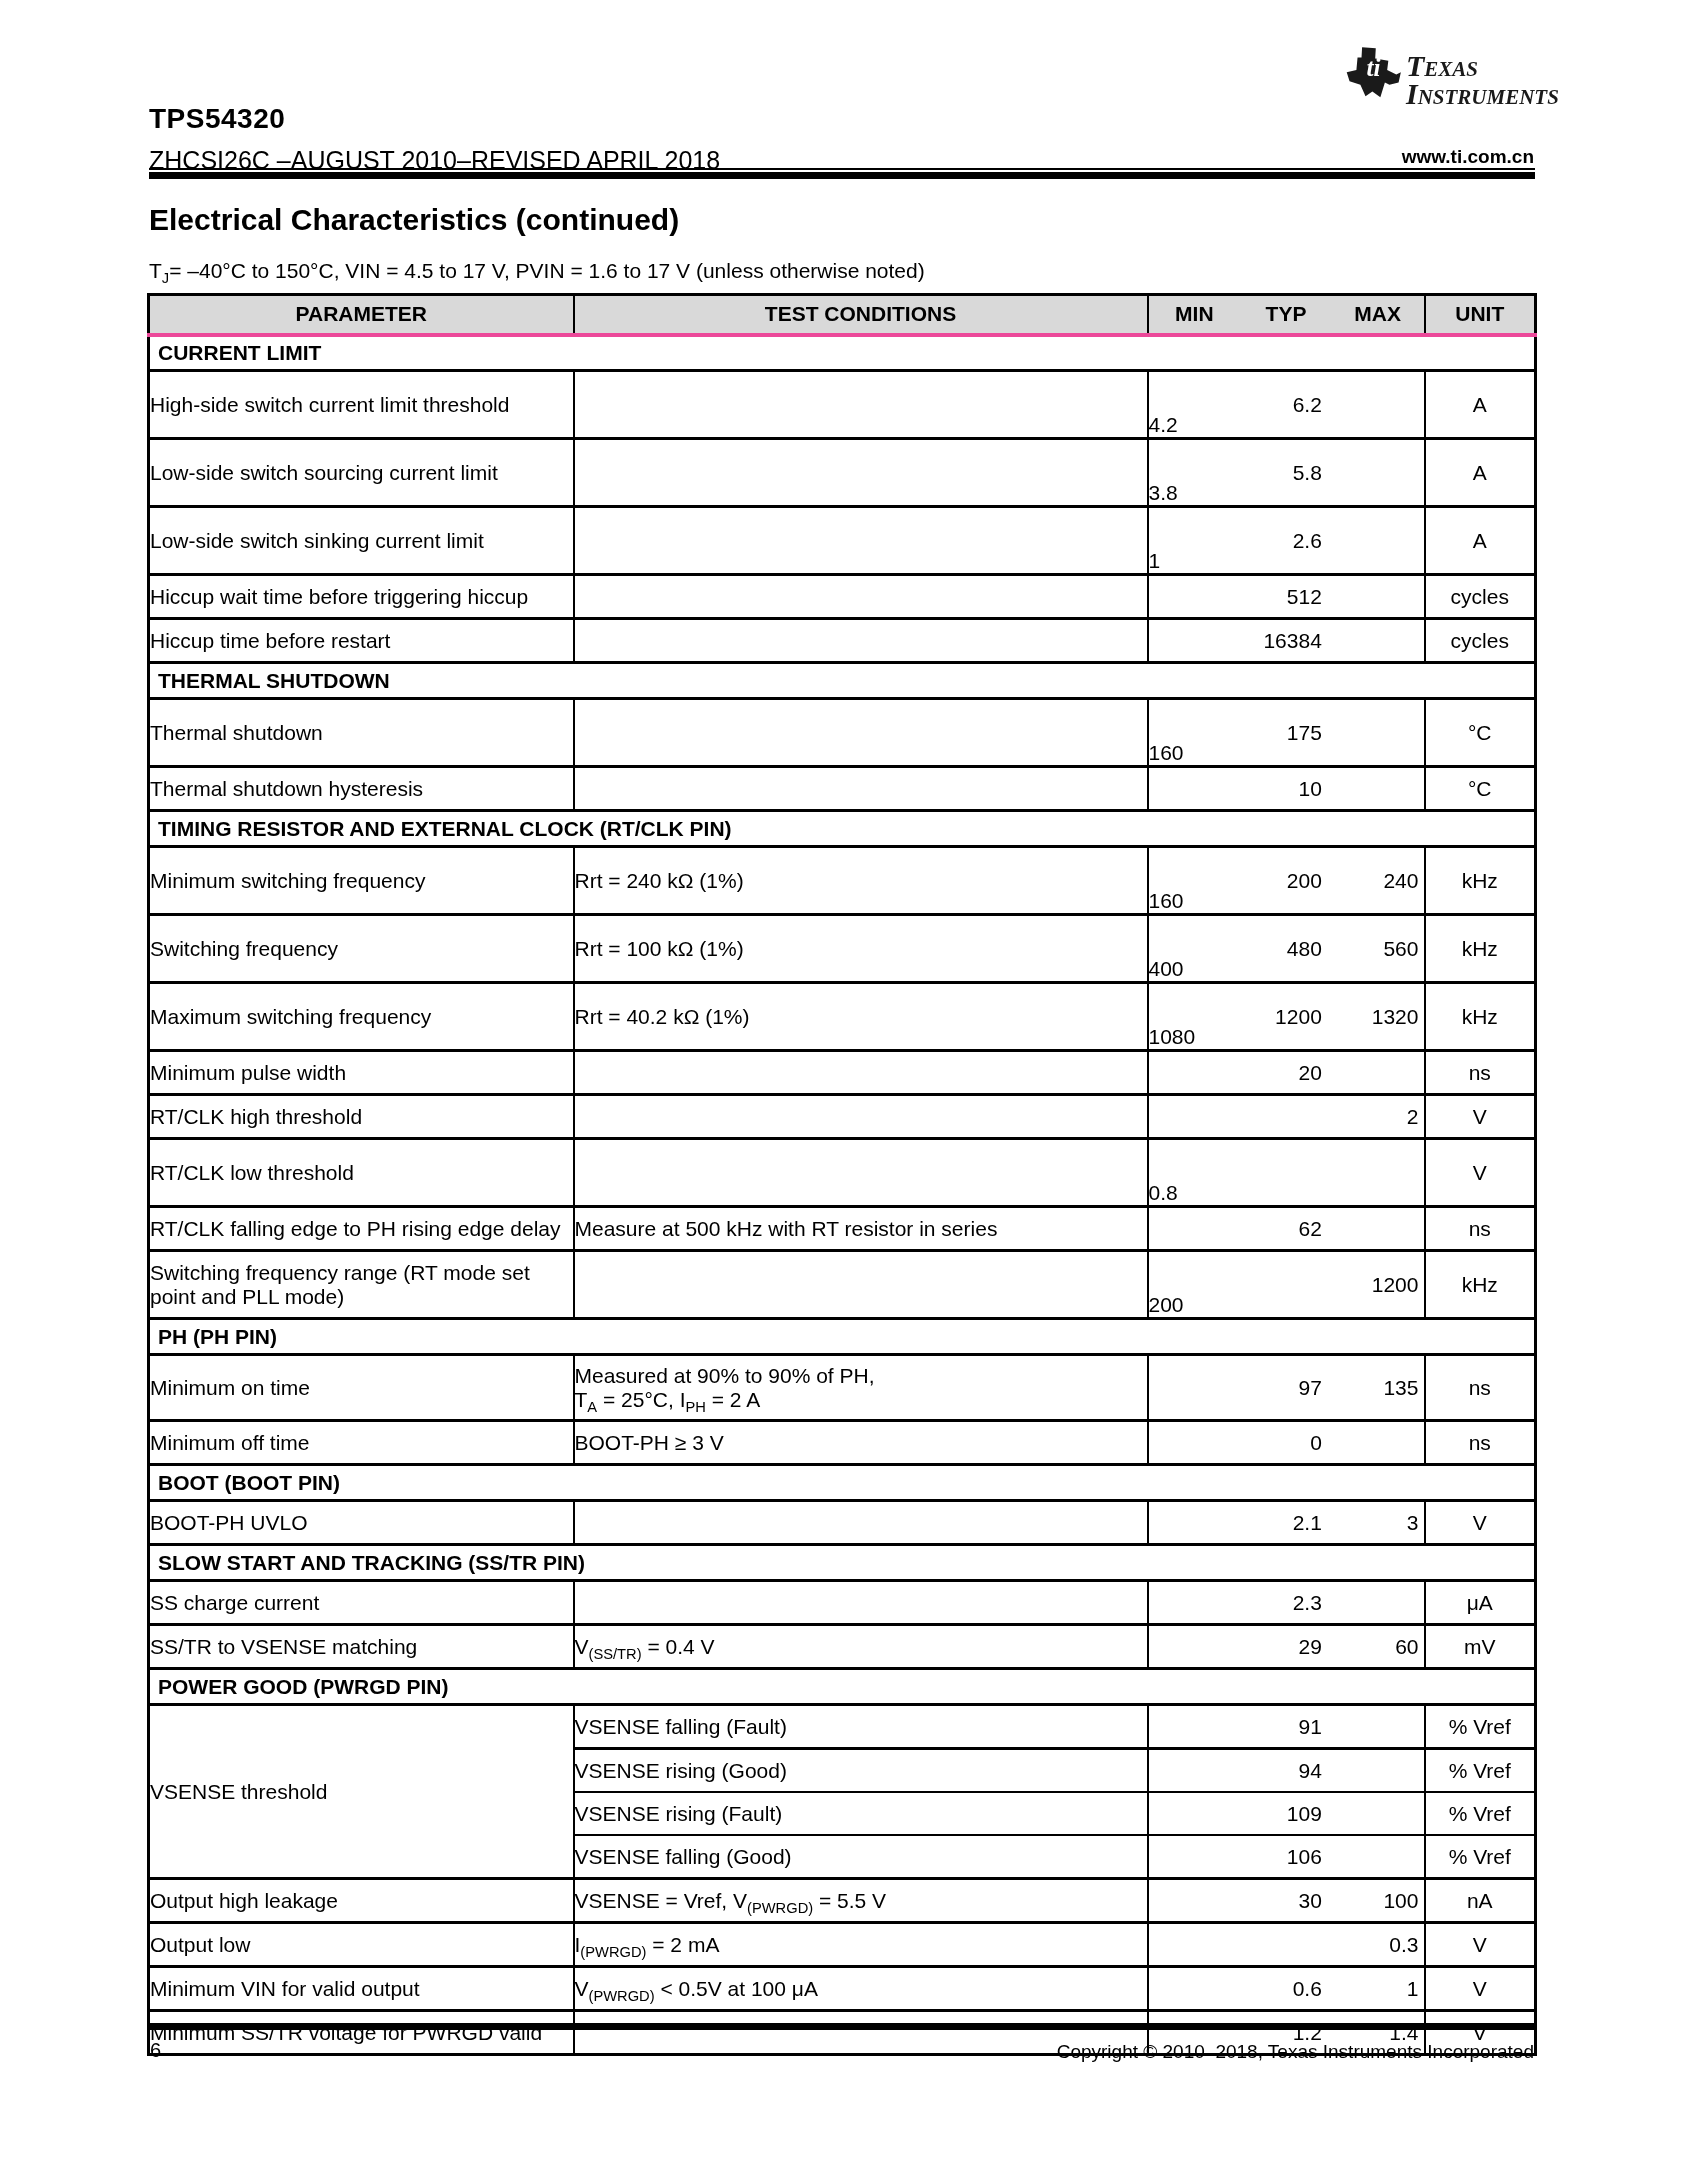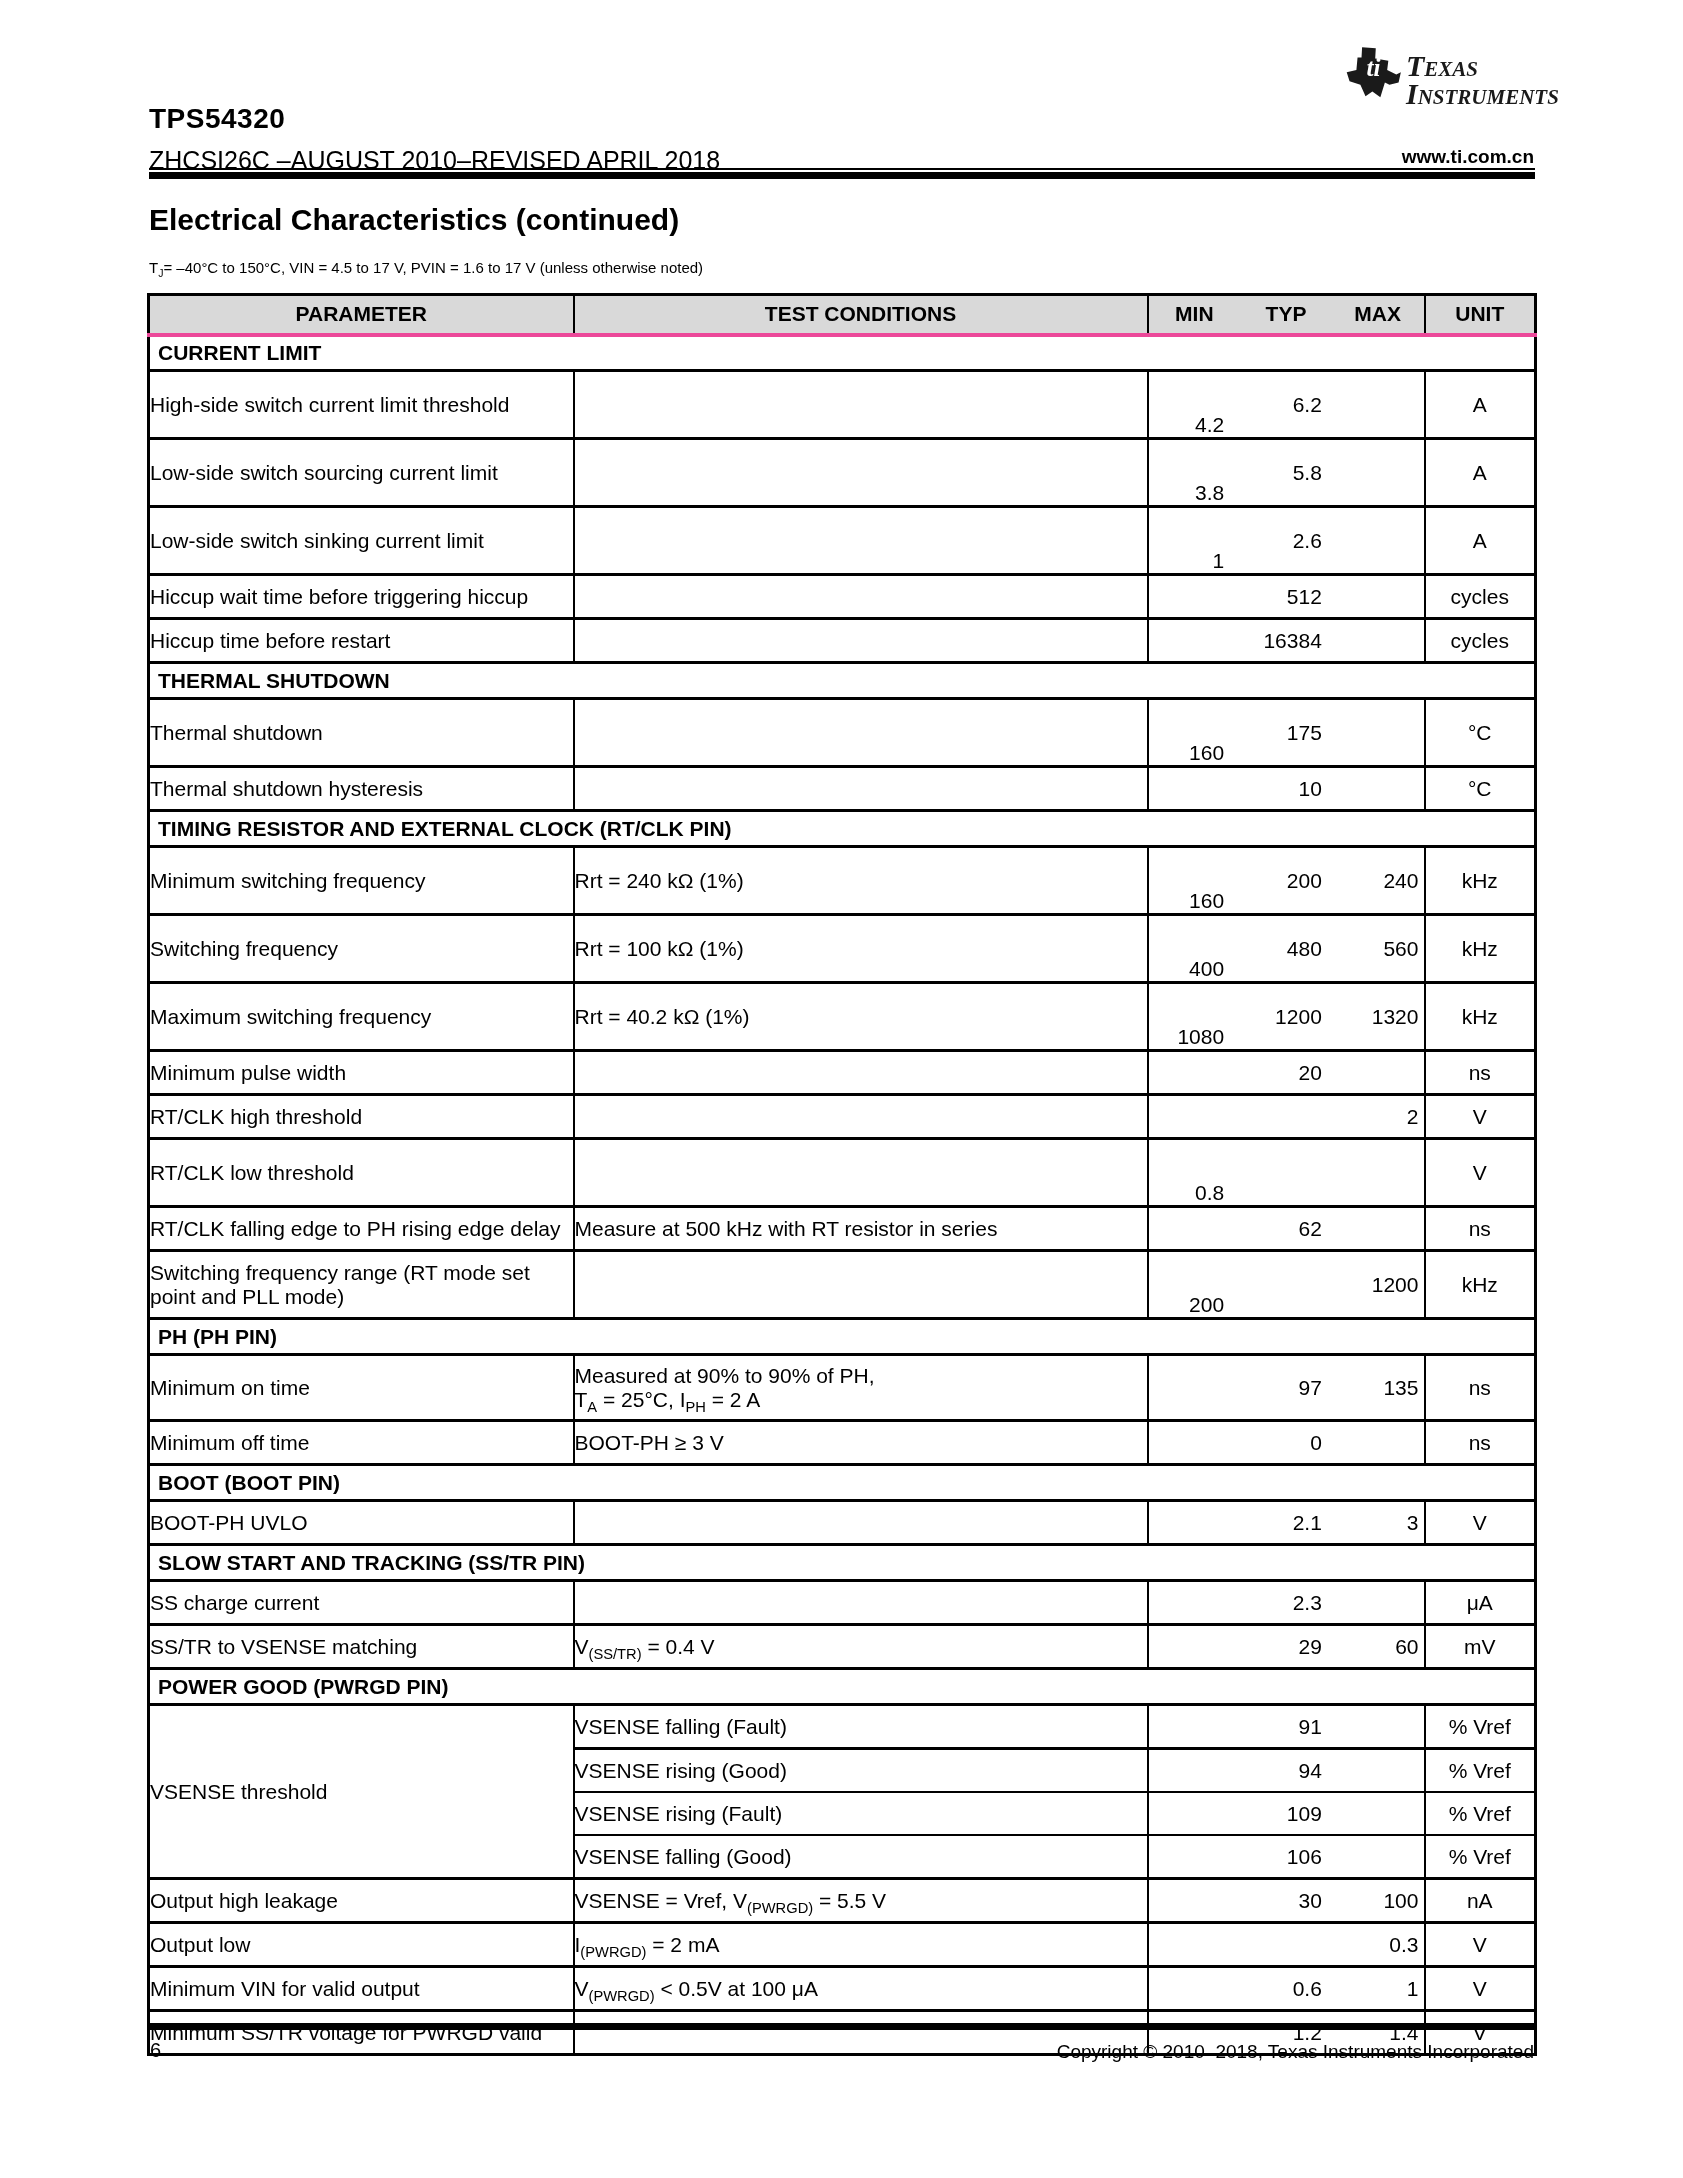--- a/index.html
+++ b/index.html
@@ -44,21 +44,21 @@
     color: #1a1a1a; white-space: nowrap; font-style: italic;
   }
   .logo-text .l2 { display: block; }
   
   .section-title {
     position: absolute; left: 149px; top: 203px;
     font-size: 30px; font-weight: bold;
   }
   .conditions {
     position: absolute; left: 149px; top: 259px;
-    font-size: 15px;
+    font-size: 21px;
   }
   sub { font-size: 0.7em; line-height: 0; }
   
   .ec-table-wrap { position: absolute; left: 147px; top: 293px; width: 1390px; }
   table.ec {
     width: 100%;
     border-collapse: collapse;
     table-layout: fixed;
     font-size: 21px;
   }
@@ -84,21 +84,21 @@
   table.ec td { height: 37px; }
   tr.tall td { height: 66px; }
   tr.section td {
     height: 36px;
     font-weight: bold;
     padding-left: 8px;
   }
   td.param, td.cond { padding-left: 8px; padding-right: 6px; }
   td.unit { text-align: center; }
   .mtm-grid { display: grid; grid-template-columns: 1fr 1fr 1fr; width: 100%; align-items: center; }
-  .mtm-grid .v-min { text-align: right; padding-right: 16px; margin-top: 41px; }
+  .mtm-grid .v-min { padding-right: 16px; margin-top: 41px; }
   .mtm-grid .v-typ { text-align: right; padding-right: 10px; }
   .mtm-grid .v-max { text-align: right; padding-right: 5px; }
   thead .mtm-grid span { text-align: center; padding: 0; }
   tr.sub-row td { border-top: 2px solid #000; border-bottom: 2px solid #000; }
   
   .footer-rule {
     position: absolute; left: 149px; top: 2023px;
     width: 1386px; height: 7px; background: #000;
   }
   .page-number {

